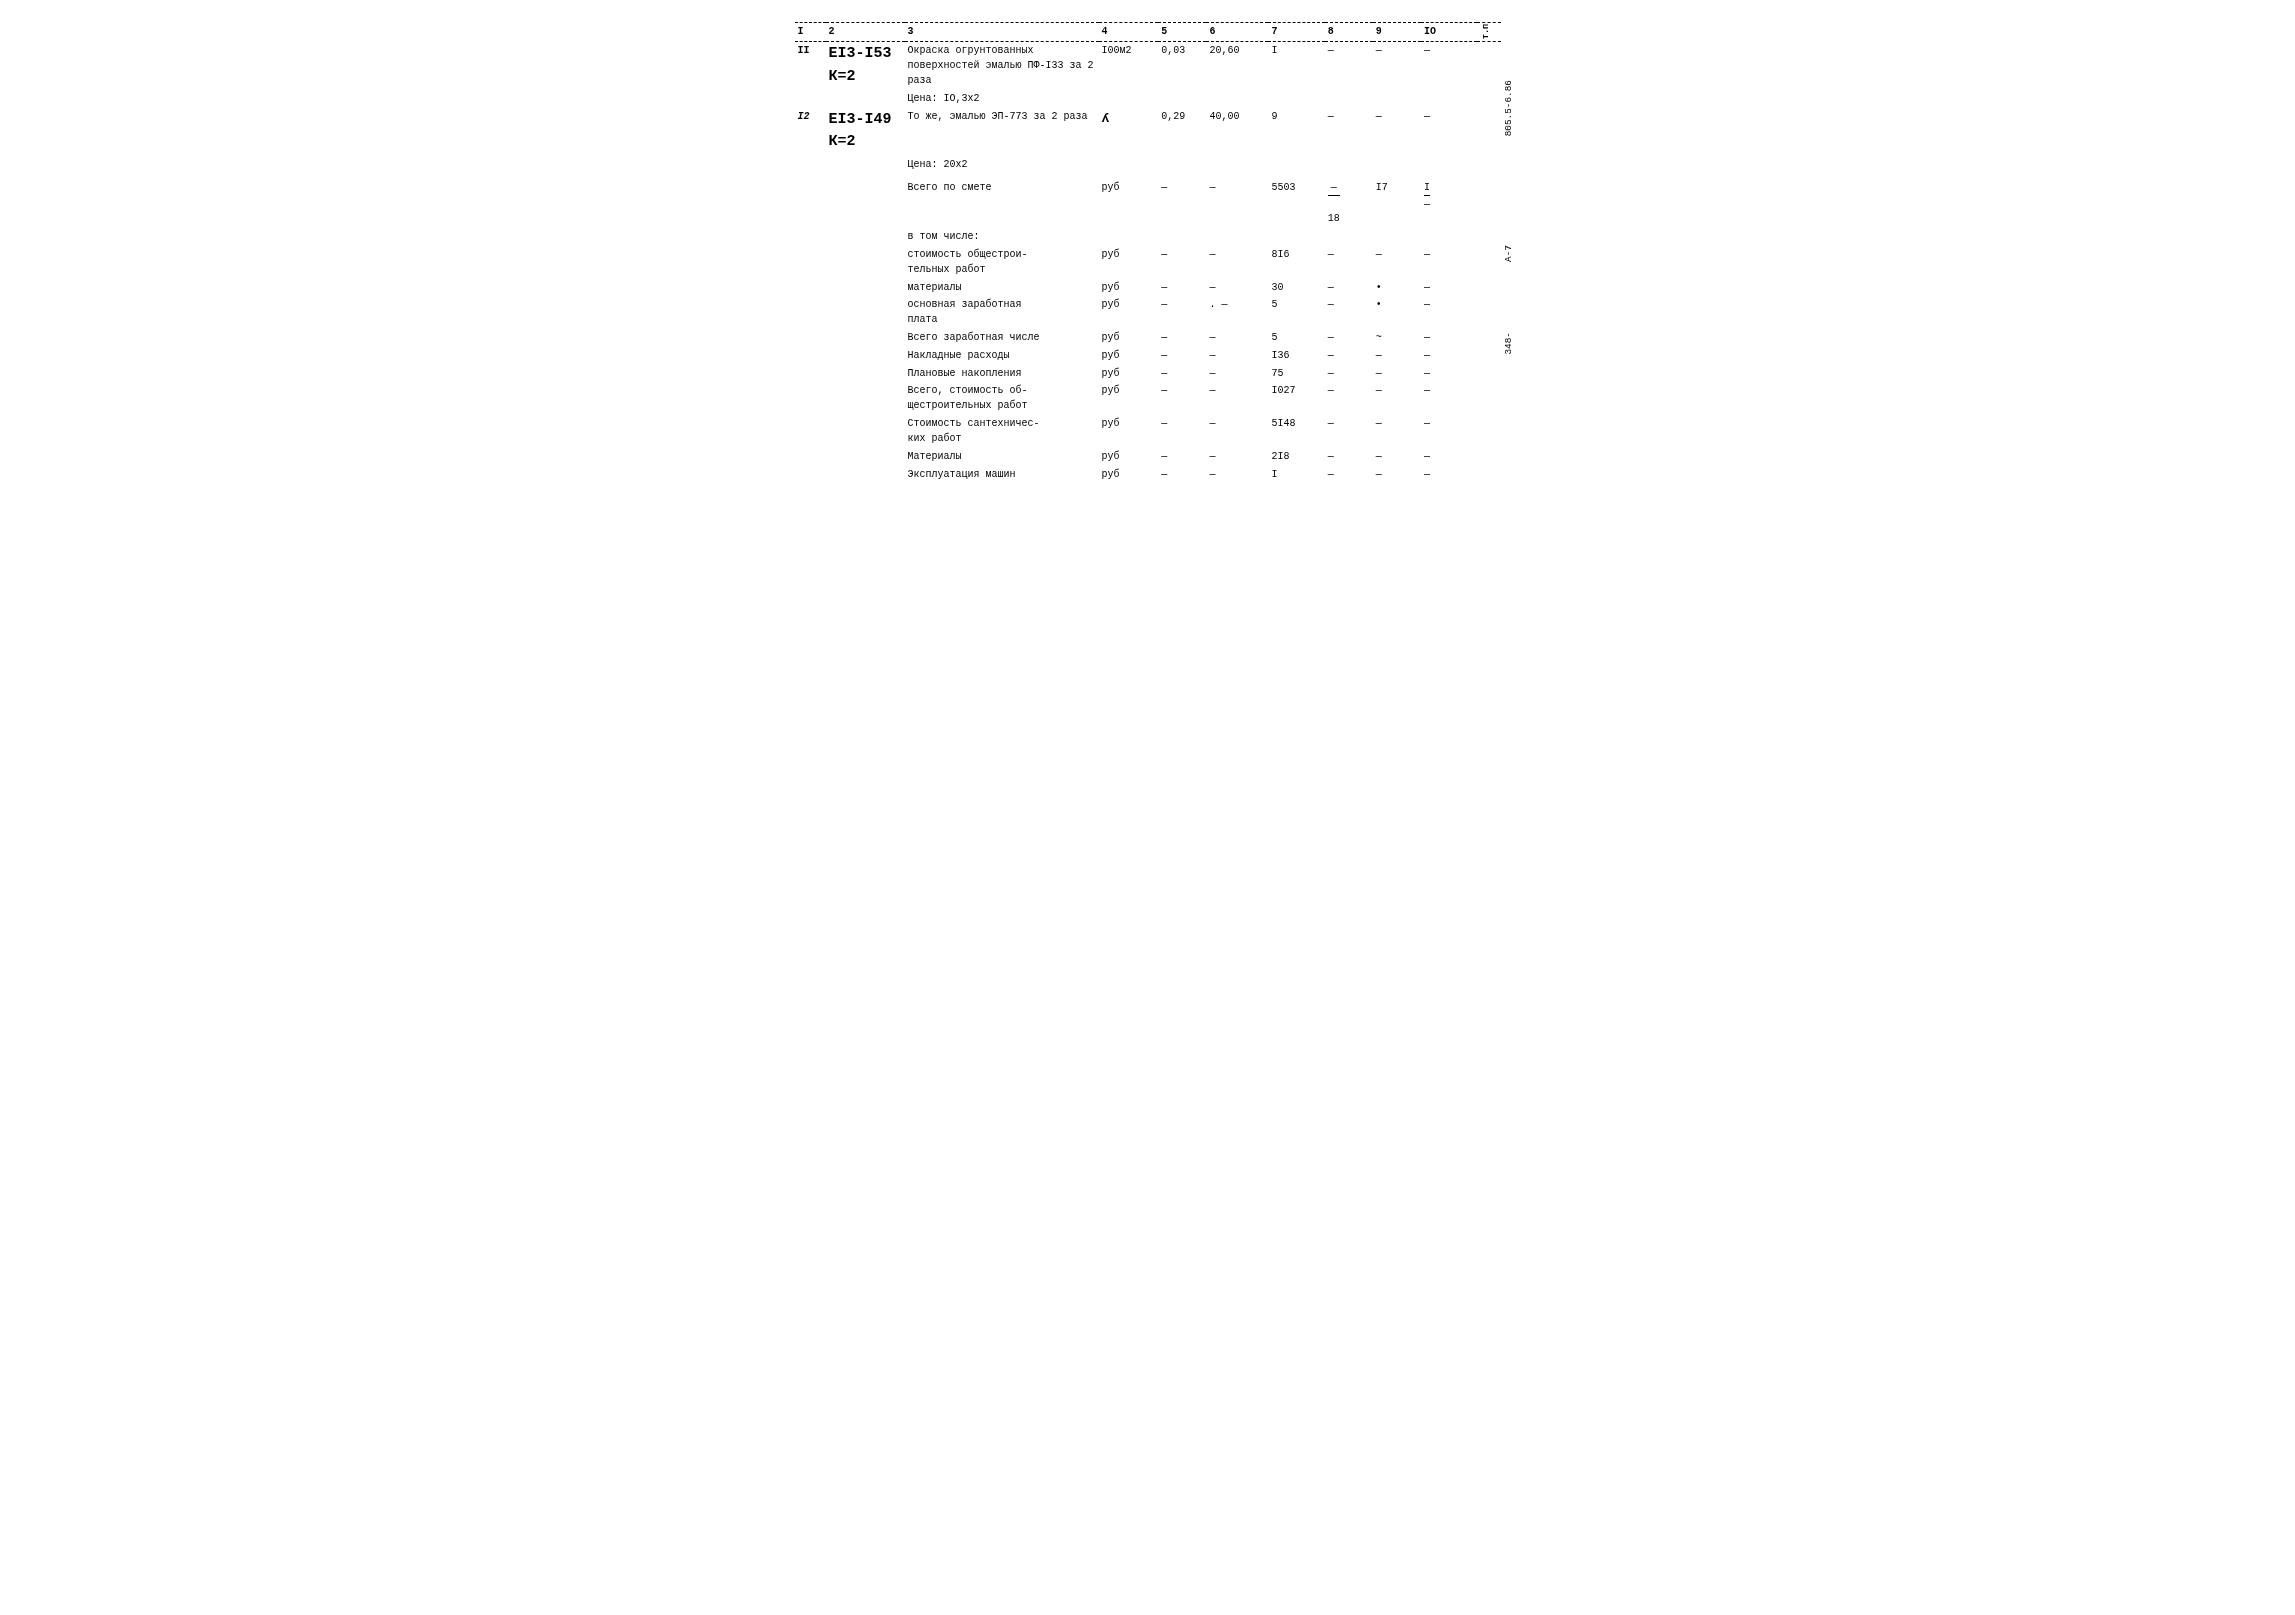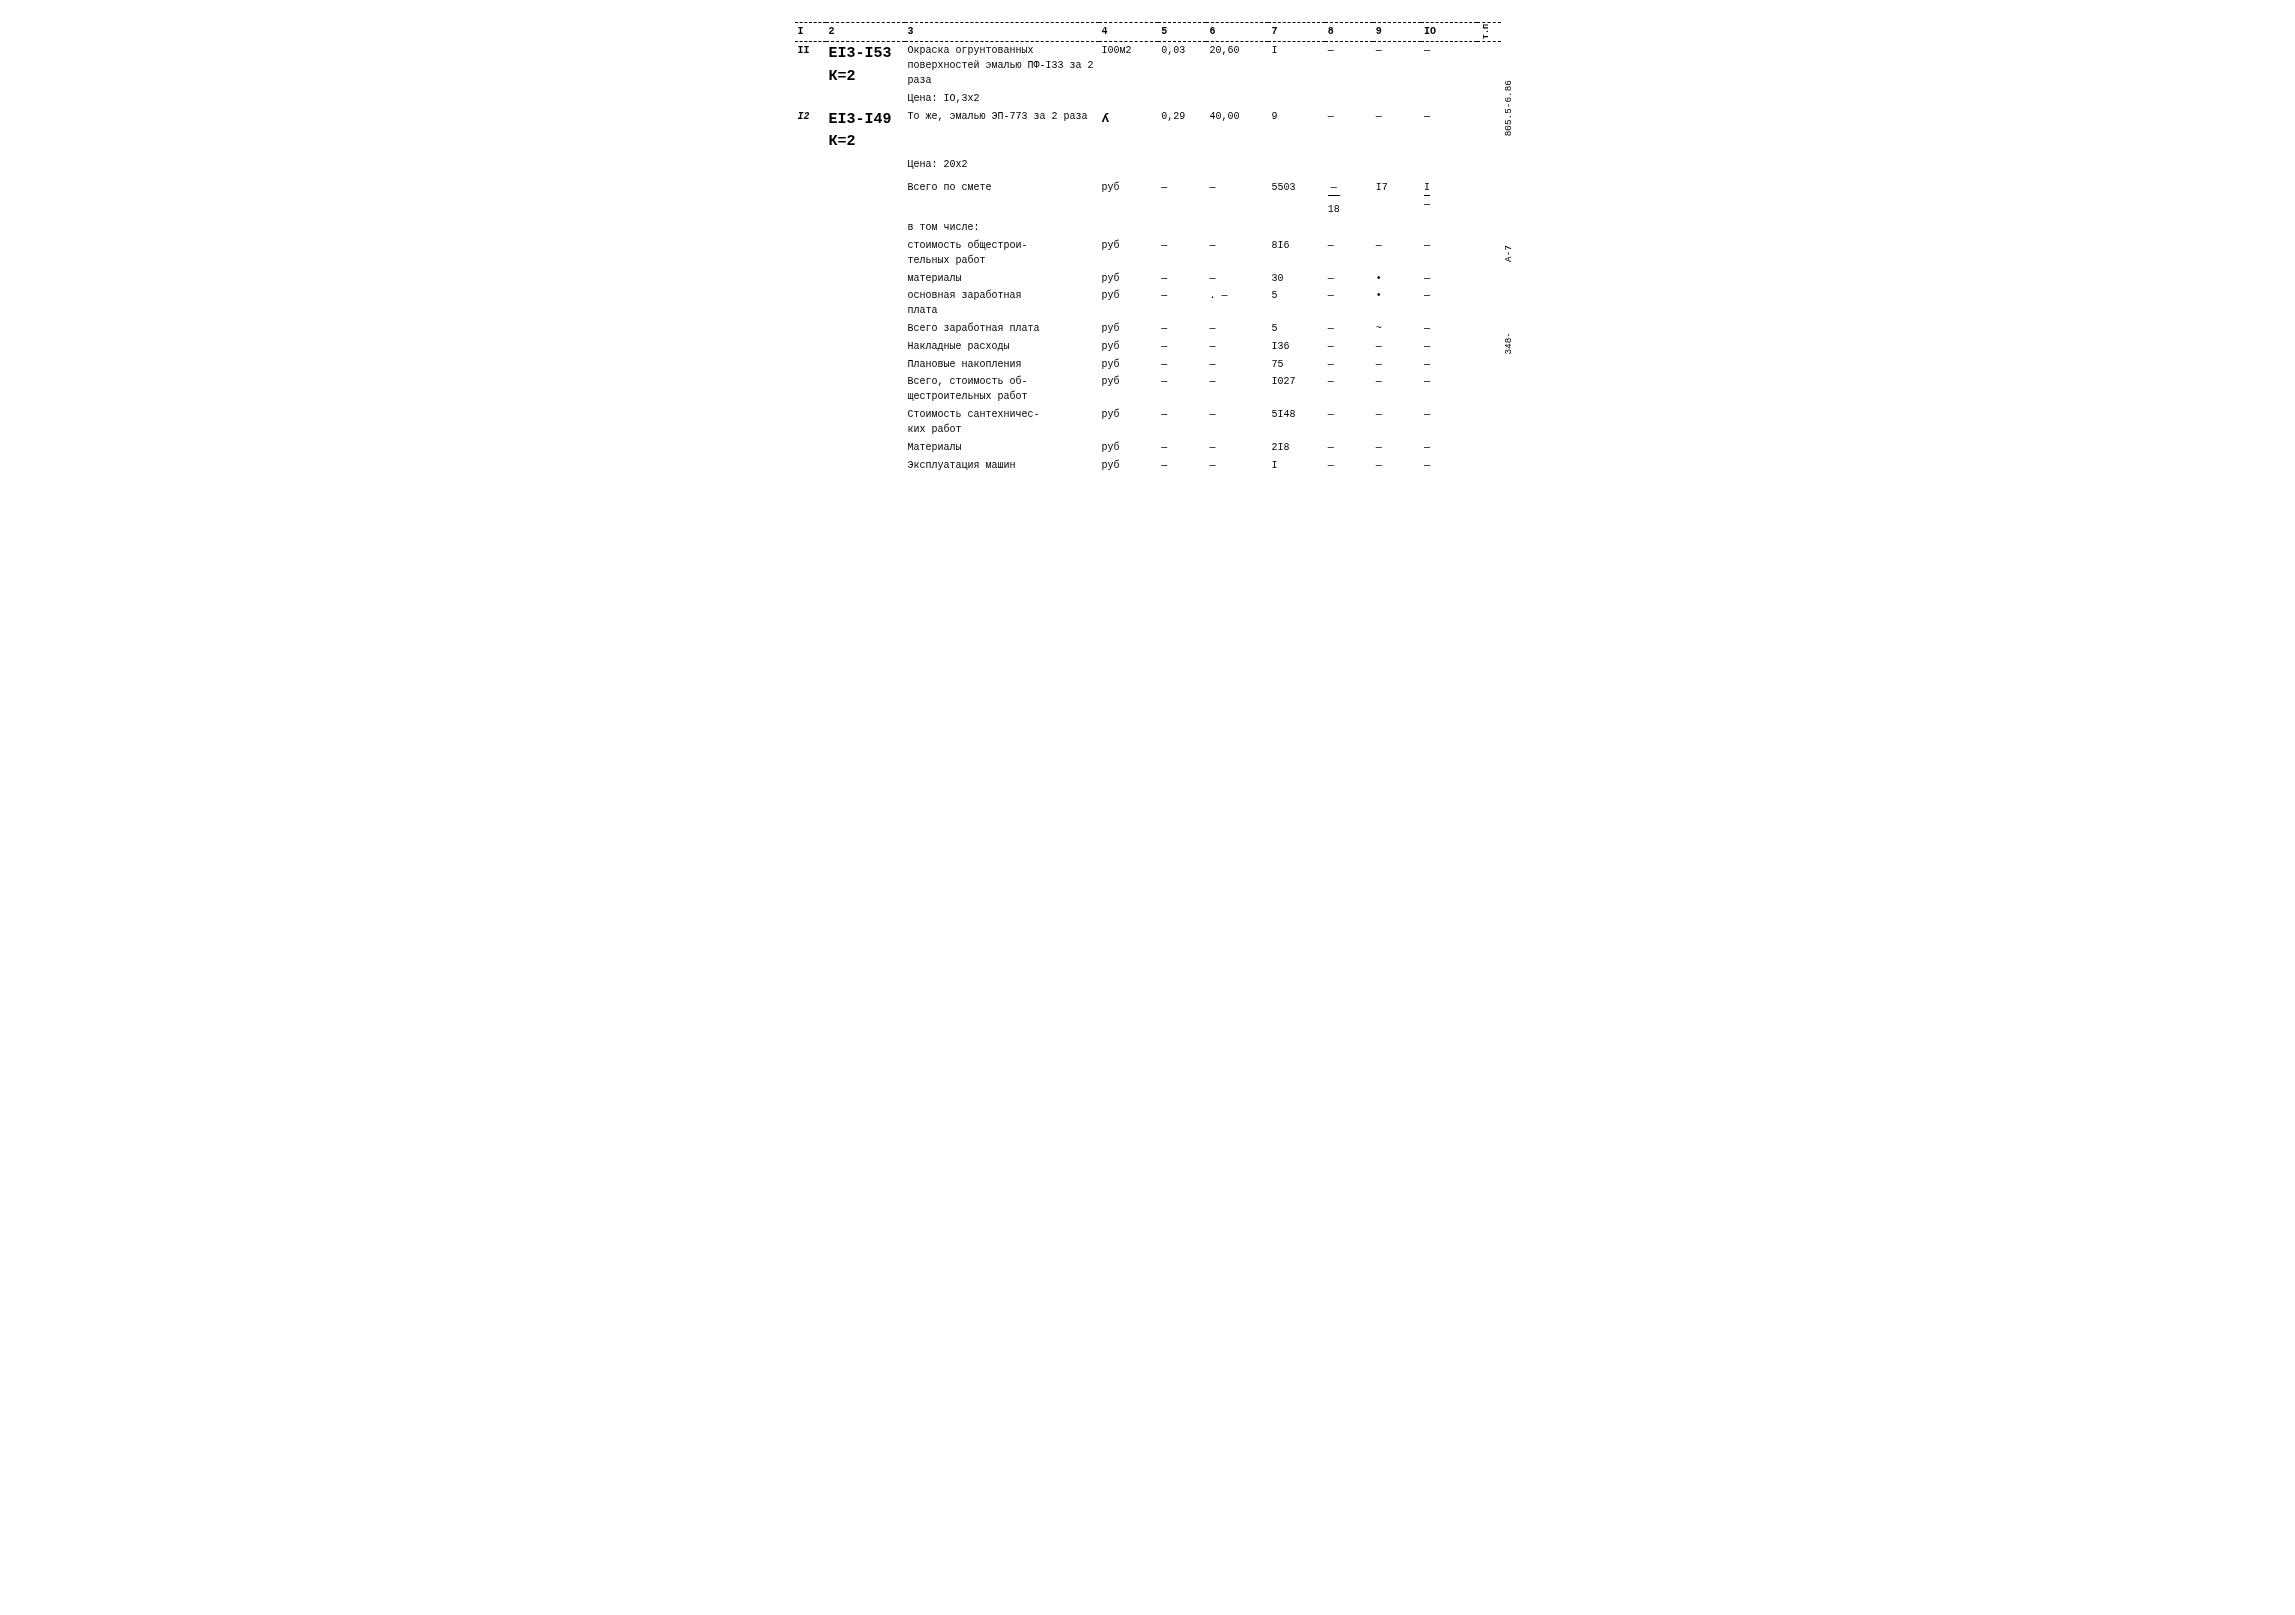--- a/index.html
+++ b/index.html
@@ -126,21 +126,21 @@
         <td></td>
         <td></td>
         <td>Всего по смете</td>
         <td>руб</td>
         <td>—</td>
         <td>—</td>
         <td>5503</td>
         <td>
           <span style="display:inline-block; text-align:center;">
             <span style="display:block;">—</span>
-            <span style="display:block; border-top:0.7px solid #000; padding-top:6px;">18</span>
+            <span style="display:block; border-top:0.7px solid #000; padding-top:15px;">18</span>
           </span>
         </td>
         <td>I7</td>
         <td>
           <span style="display:inline-block; text-align:center;">
             <span style="display:block;">I</span>
             <span style="display:block; border-top:0.7px solid #000; padding-top:0.7px;">—</span>
           </span>
         </td>
         <td></td>
@@ -192,21 +192,21 @@
         <td>5</td>
         <td>—</td>
         <td>•</td>
         <td>—</td>
         <td></td>
       </tr>
 
       <tr>
         <td></td>
         <td></td>
-        <td>Всего заработная плата</td>
+        <td>Всего заработная числе</td>
         <td>руб</td>
         <td>—</td>
         <td>—</td>
         <td>5</td>
         <td>—</td>
         <td>~</td>
         <td>—</td>
         <td></td>
       </tr>
 

